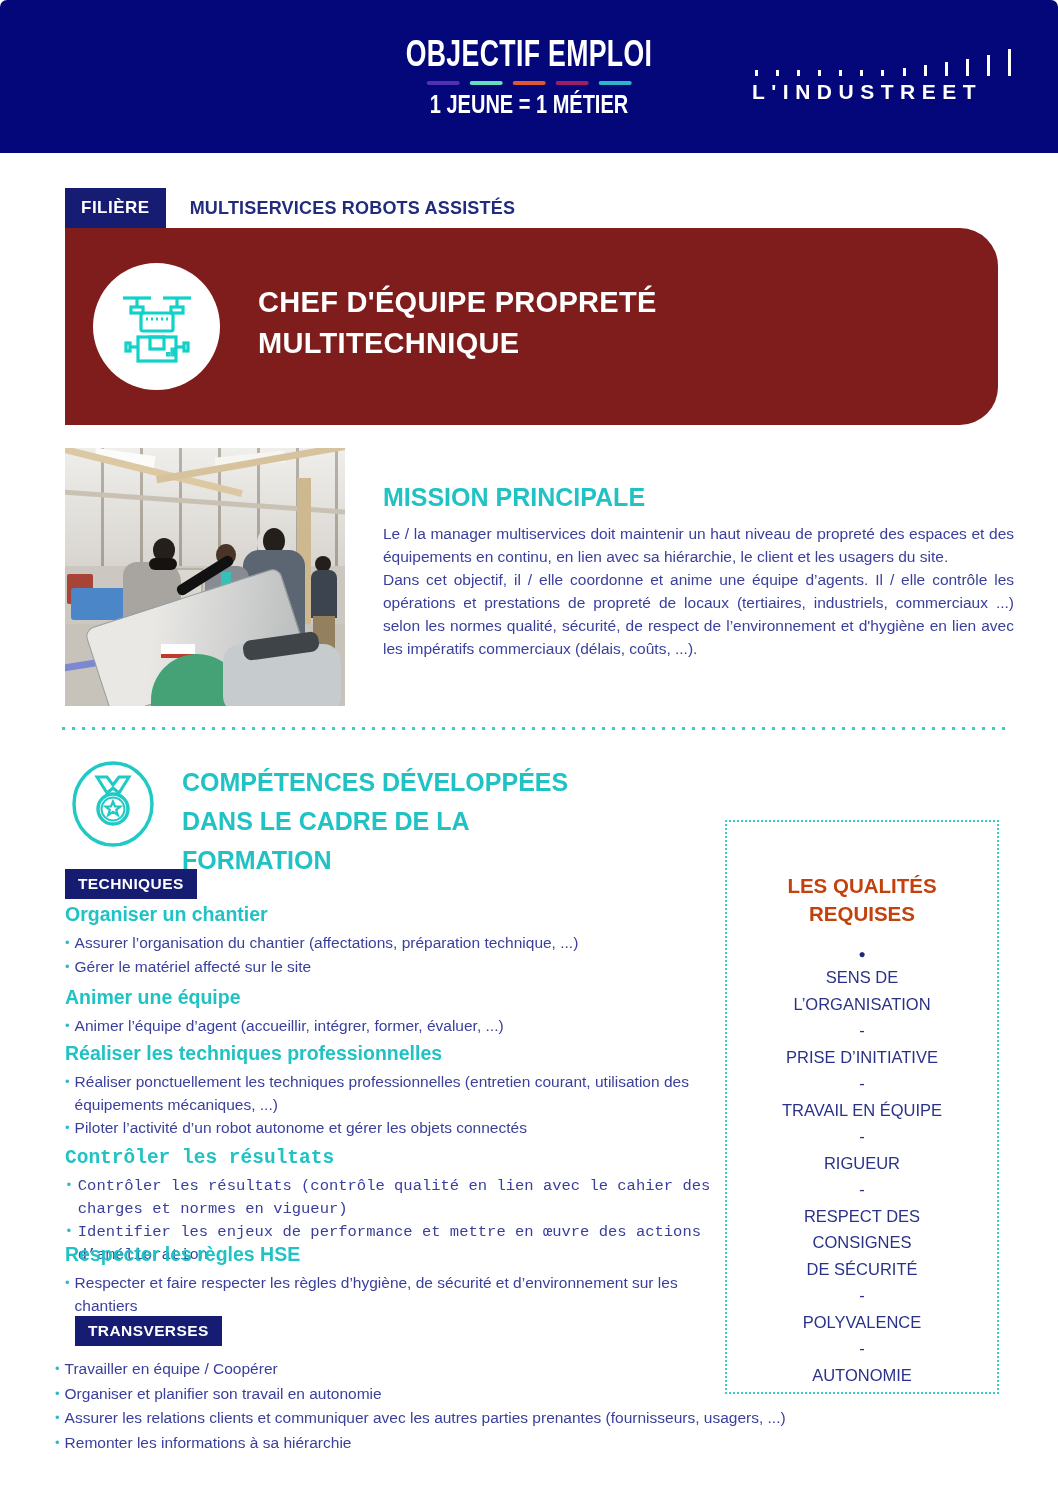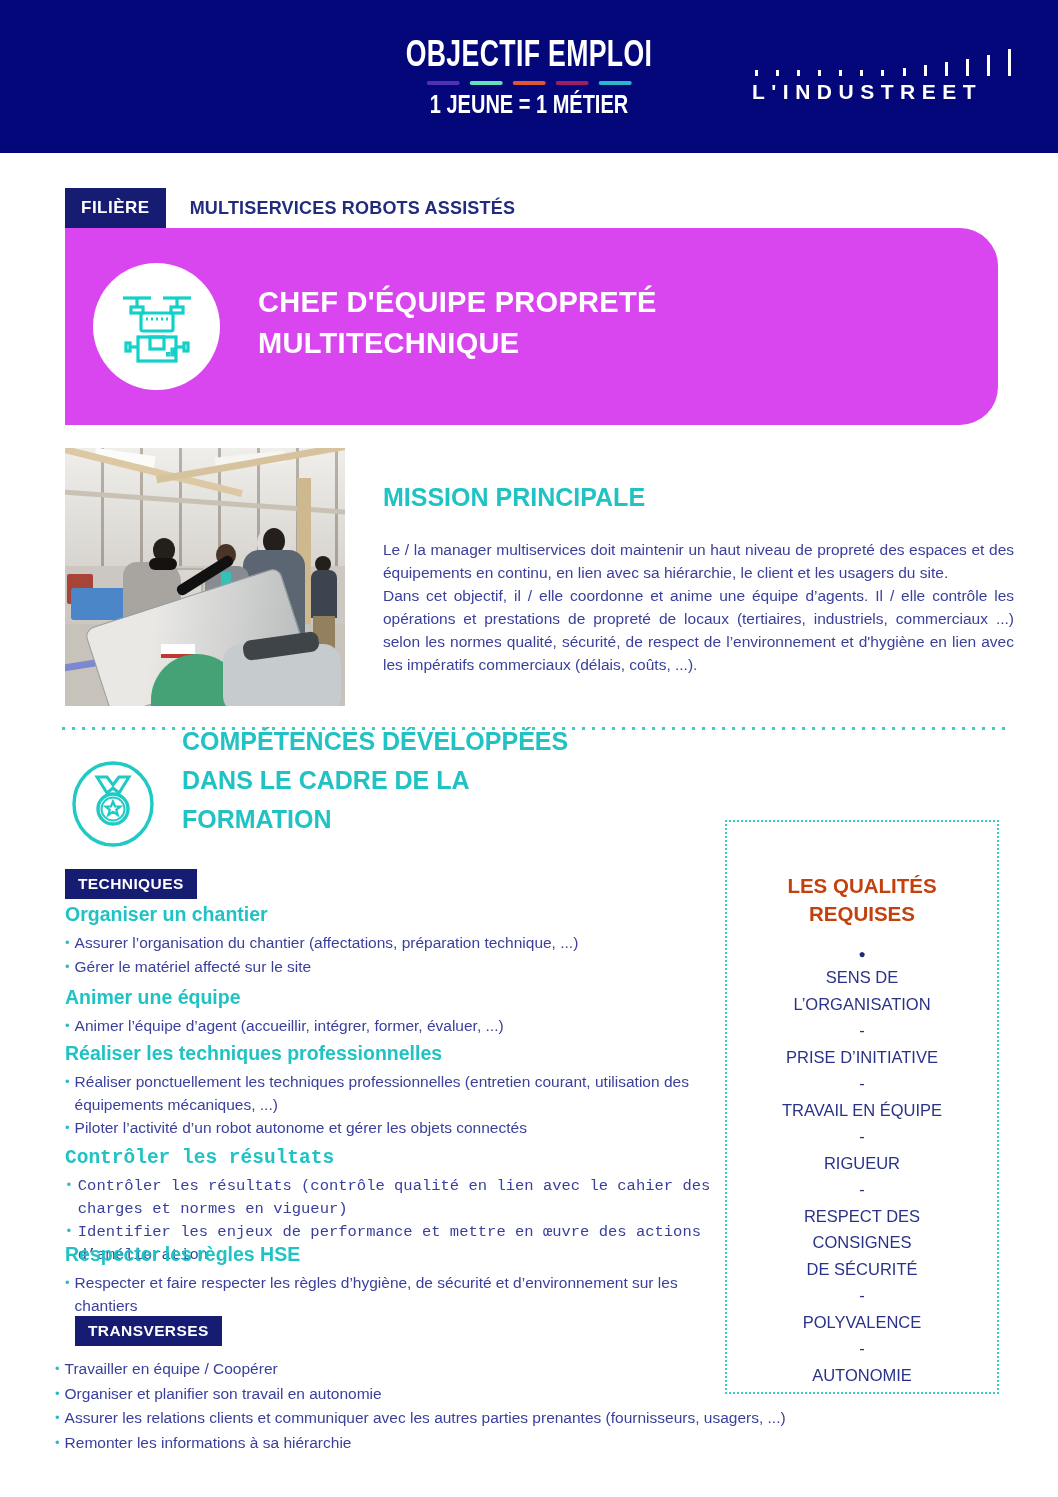--- a/index.html
+++ b/index.html
@@ -1,18 +1,18 @@
 <!DOCTYPE html>
 <html><head>
 <meta charset="utf-8">
 <style>
   * { box-sizing: border-box; }
   html,body { margin:0; padding:0; }
   body { font-family:"Liberation Sans", sans-serif; background:#ffffff; }
-  .page { position:relative; width:1058px; height:1497px; background:#ffffff; overflow:hidden; }
+  .page { position:relative; width:1058px; height:1497px; background:#ffffff; overflow:hidden;border-radius:7px; }
 
   
   .header { position:absolute; left:0; top:0; width:1058px; height:153px; background:#03077a; }
   .oe-logo { position:absolute; left:50%; top:33px; transform:translateX(-50%); text-align:center; color:#fff; }
   .oe-title { font-size:37px; font-weight:bold; white-space:nowrap; transform:scaleX(0.72); letter-spacing:0.5px; }
   .oe-dashes { display:flex; gap:10px; justify-content:center; margin:6px 0 5px; }
   .oe-dashes i { display:block; width:33px; height:4px; border-radius:2px; }
   .oe-dashes i:nth-child(1){ background:#5230b4; }
   .oe-dashes i:nth-child(2){ background:#63dfb9; }
   .oe-dashes i:nth-child(3){ background:#dd5733; }
@@ -32,21 +32,21 @@
   .brand-ticks i:nth-child(13){ height:27px; }
   .brand-word { font-size:21px; font-weight:bold; letter-spacing:6.5px; white-space:nowrap; }
 
   
   .filiere-row { position:absolute; left:65px; top:188px; display:flex; align-items:center; gap:24px; }
   .badge { background:#151c72; color:#fff; font-weight:bold; display:inline-block; }
   .filiere-badge { font-size:17px; padding:10px 16px; letter-spacing:0.5px; }
   .filiere-title { color:#232c7c; font-weight:bold; font-size:18px; letter-spacing:0.2px; }
 
   
-  .banner { position:absolute; left:65px; top:228px; width:933px; height:197px; background:#d946ef; border-radius:0 38px 38px 0; }
+  .banner { position:absolute; left:65px; top:228px; width:933px; height:197px; background:#7f1d1d; border-radius:0 38px 38px 0; }
   .banner-circle { position:absolute; left:28px; top:35px; width:127px; height:127px; background:#fff; border-radius:50%; display:flex; align-items:center; justify-content:center; }
   .banner-title { position:absolute; left:193px; top:54px; color:#ffffff; font-weight:bold; font-size:29px; line-height:41px; white-space:pre-line; letter-spacing:0.3px; }
 
   
   .photo { position:absolute; left:65px; top:448px; width:280px; height:258px; background:#d2cec9; overflow:hidden; }
   .photo > div { position:absolute; }
   .ph-ceiling { left:0; top:0; width:280px; height:118px;
     background: linear-gradient(#efeeea, #d8d5d0),
     repeating-linear-gradient(90deg, transparent 0 36px, #c4bfb7 36px 39px); background-blend-mode:multiply; }
   .ph-beam1 { left:-20px; top:18px; width:200px; height:7px; background:#dcc9a4; transform:rotate(14deg); }
@@ -75,30 +75,30 @@
   .ph-p4-legs { left:248px; top:168px; width:22px; height:42px; background:#93805e; }
   .ph-machine { left:28px; top:148px; width:205px; height:92px; background:linear-gradient(115deg,#e9e8e5 30%, #b9bcbd); transform:rotate(-18deg); border-radius:10px; border:1px solid #9aa0a2; }
   .ph-handle { left:108px; top:122px; width:64px; height:11px; background:#111; transform:rotate(-32deg); border-radius:5px; }
   .ph-label { left:96px; top:196px; width:34px; height:14px; background:#fff; border-bottom:4px solid #c03a2c; }
   .ph-green { left:86px; top:206px; width:92px; height:60px; background:#45a276; border-radius:46px 46px 0 0; }
   .ph-tank { left:158px; top:196px; width:118px; height:70px; background:#c6cbce; border-radius:18px; }
   .ph-lid { left:178px; top:188px; width:76px; height:20px; background:#3f4448; border-radius:8px; transform:rotate(-8deg); }
 
   
   .mission { position:absolute; left:383px; top:483px; width:631px; }
-  .mission h2 { margin:0 0 26px; color:#20c2c4; font-size:25px; font-weight:bold; }
+  .mission h2 { margin:0 0 10px; color:#20c2c4; font-size:25px; font-weight:bold; }
   .mission p { margin:0; color:#3a3f9c; font-size:15.5px; line-height:23px; text-align:justify; }
 
   
   .sep-dotted { position:absolute; left:62px; top:727px; width:946px; height:3px;
     background:repeating-linear-gradient(90deg,#35cfc6 0 3px, transparent 3px 10px); }
 
   
   .comp-icon { position:absolute; left:70px; top:760px; width:86px; height:88px; }
-  .comp-title { position:absolute; left:182px; top:722px; color:#20c2c4; font-size:25px; font-weight:bold; line-height:39px; white-space:pre-line; }
+  .comp-title { position:absolute; left:182px; top:763px; color:#20c2c4; font-size:25px; font-weight:bold; line-height:39px; white-space:pre-line; }
 
   .tech-badge { position:absolute; left:65px; top:869px; font-size:15.5px; padding:6px 13px; letter-spacing:0.4px; }
   .trans-badge { position:absolute; left:75px; top:1316px; font-size:15.5px; padding:6px 13px; letter-spacing:0.4px; }
 
   
   .sec { position:absolute; left:65px; width:655px; }
   .sec h3 { margin:0 0 6px; color:#20c2c4; font-size:19.5px; font-weight:bold; }
   .sec1 { top:903px; } .sec2 { top:986px; } .sec3 { top:1042px; } .sec4 { top:1147px;font-family:Liberation Mono, monospace; } .sec5 { top:1243px; }
   .b-row { display:flex; color:#3a3f9c; font-size:15.5px; line-height:22.5px; margin:1px 0; }
   .b-row .dot { color:#2fb9c9; margin-right:5px; font-size:13px; }

